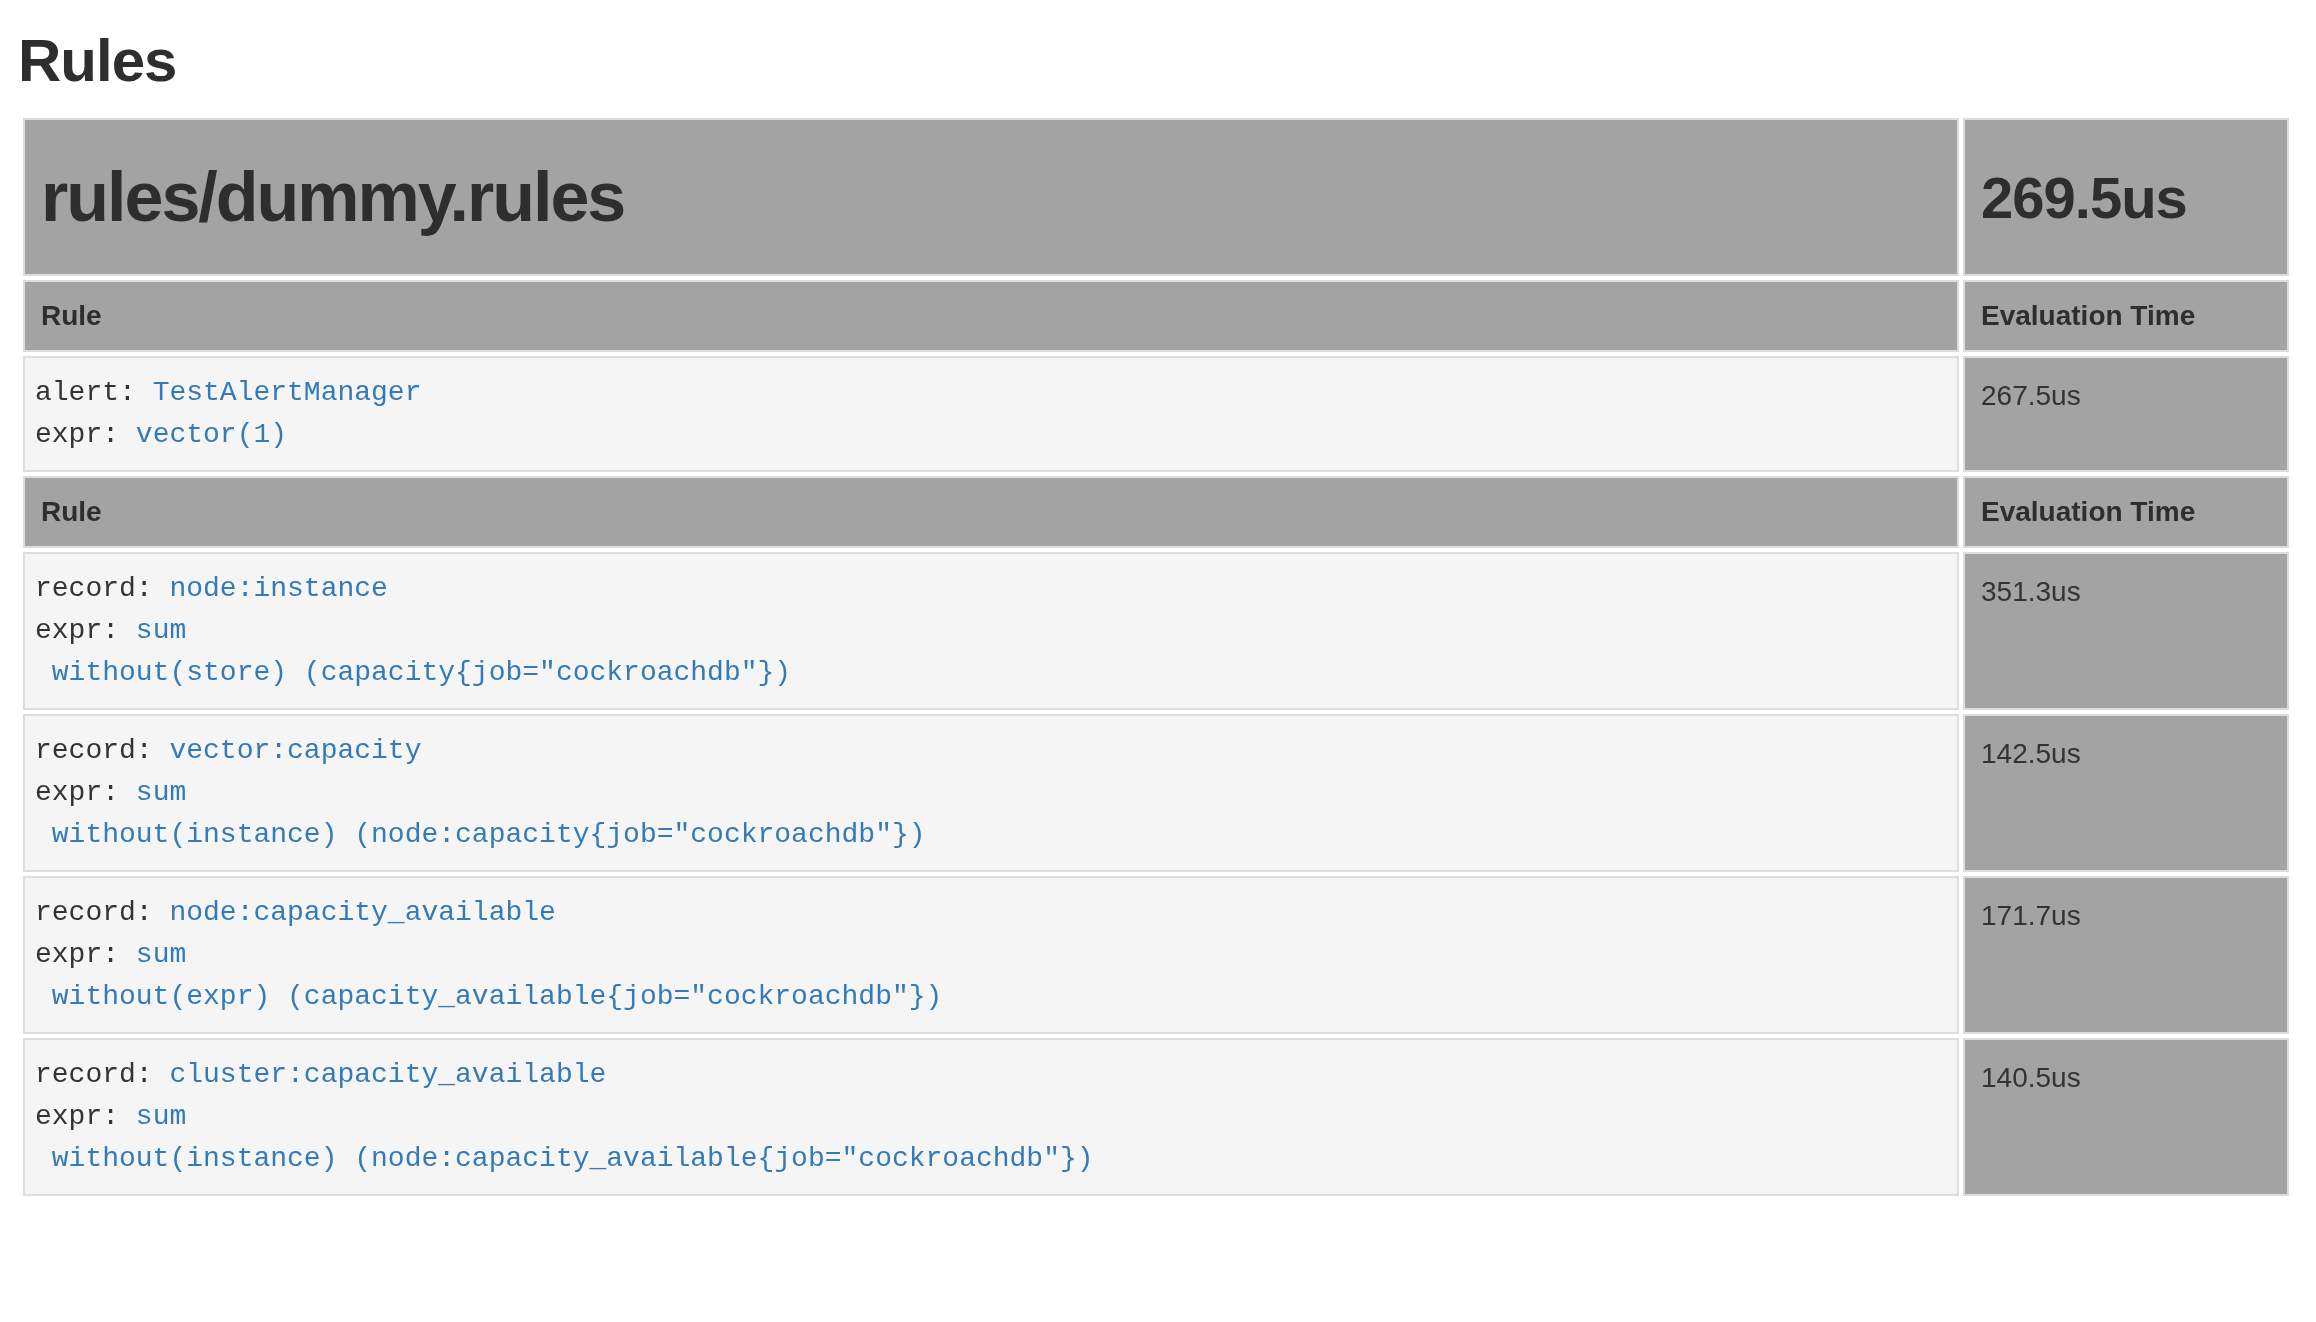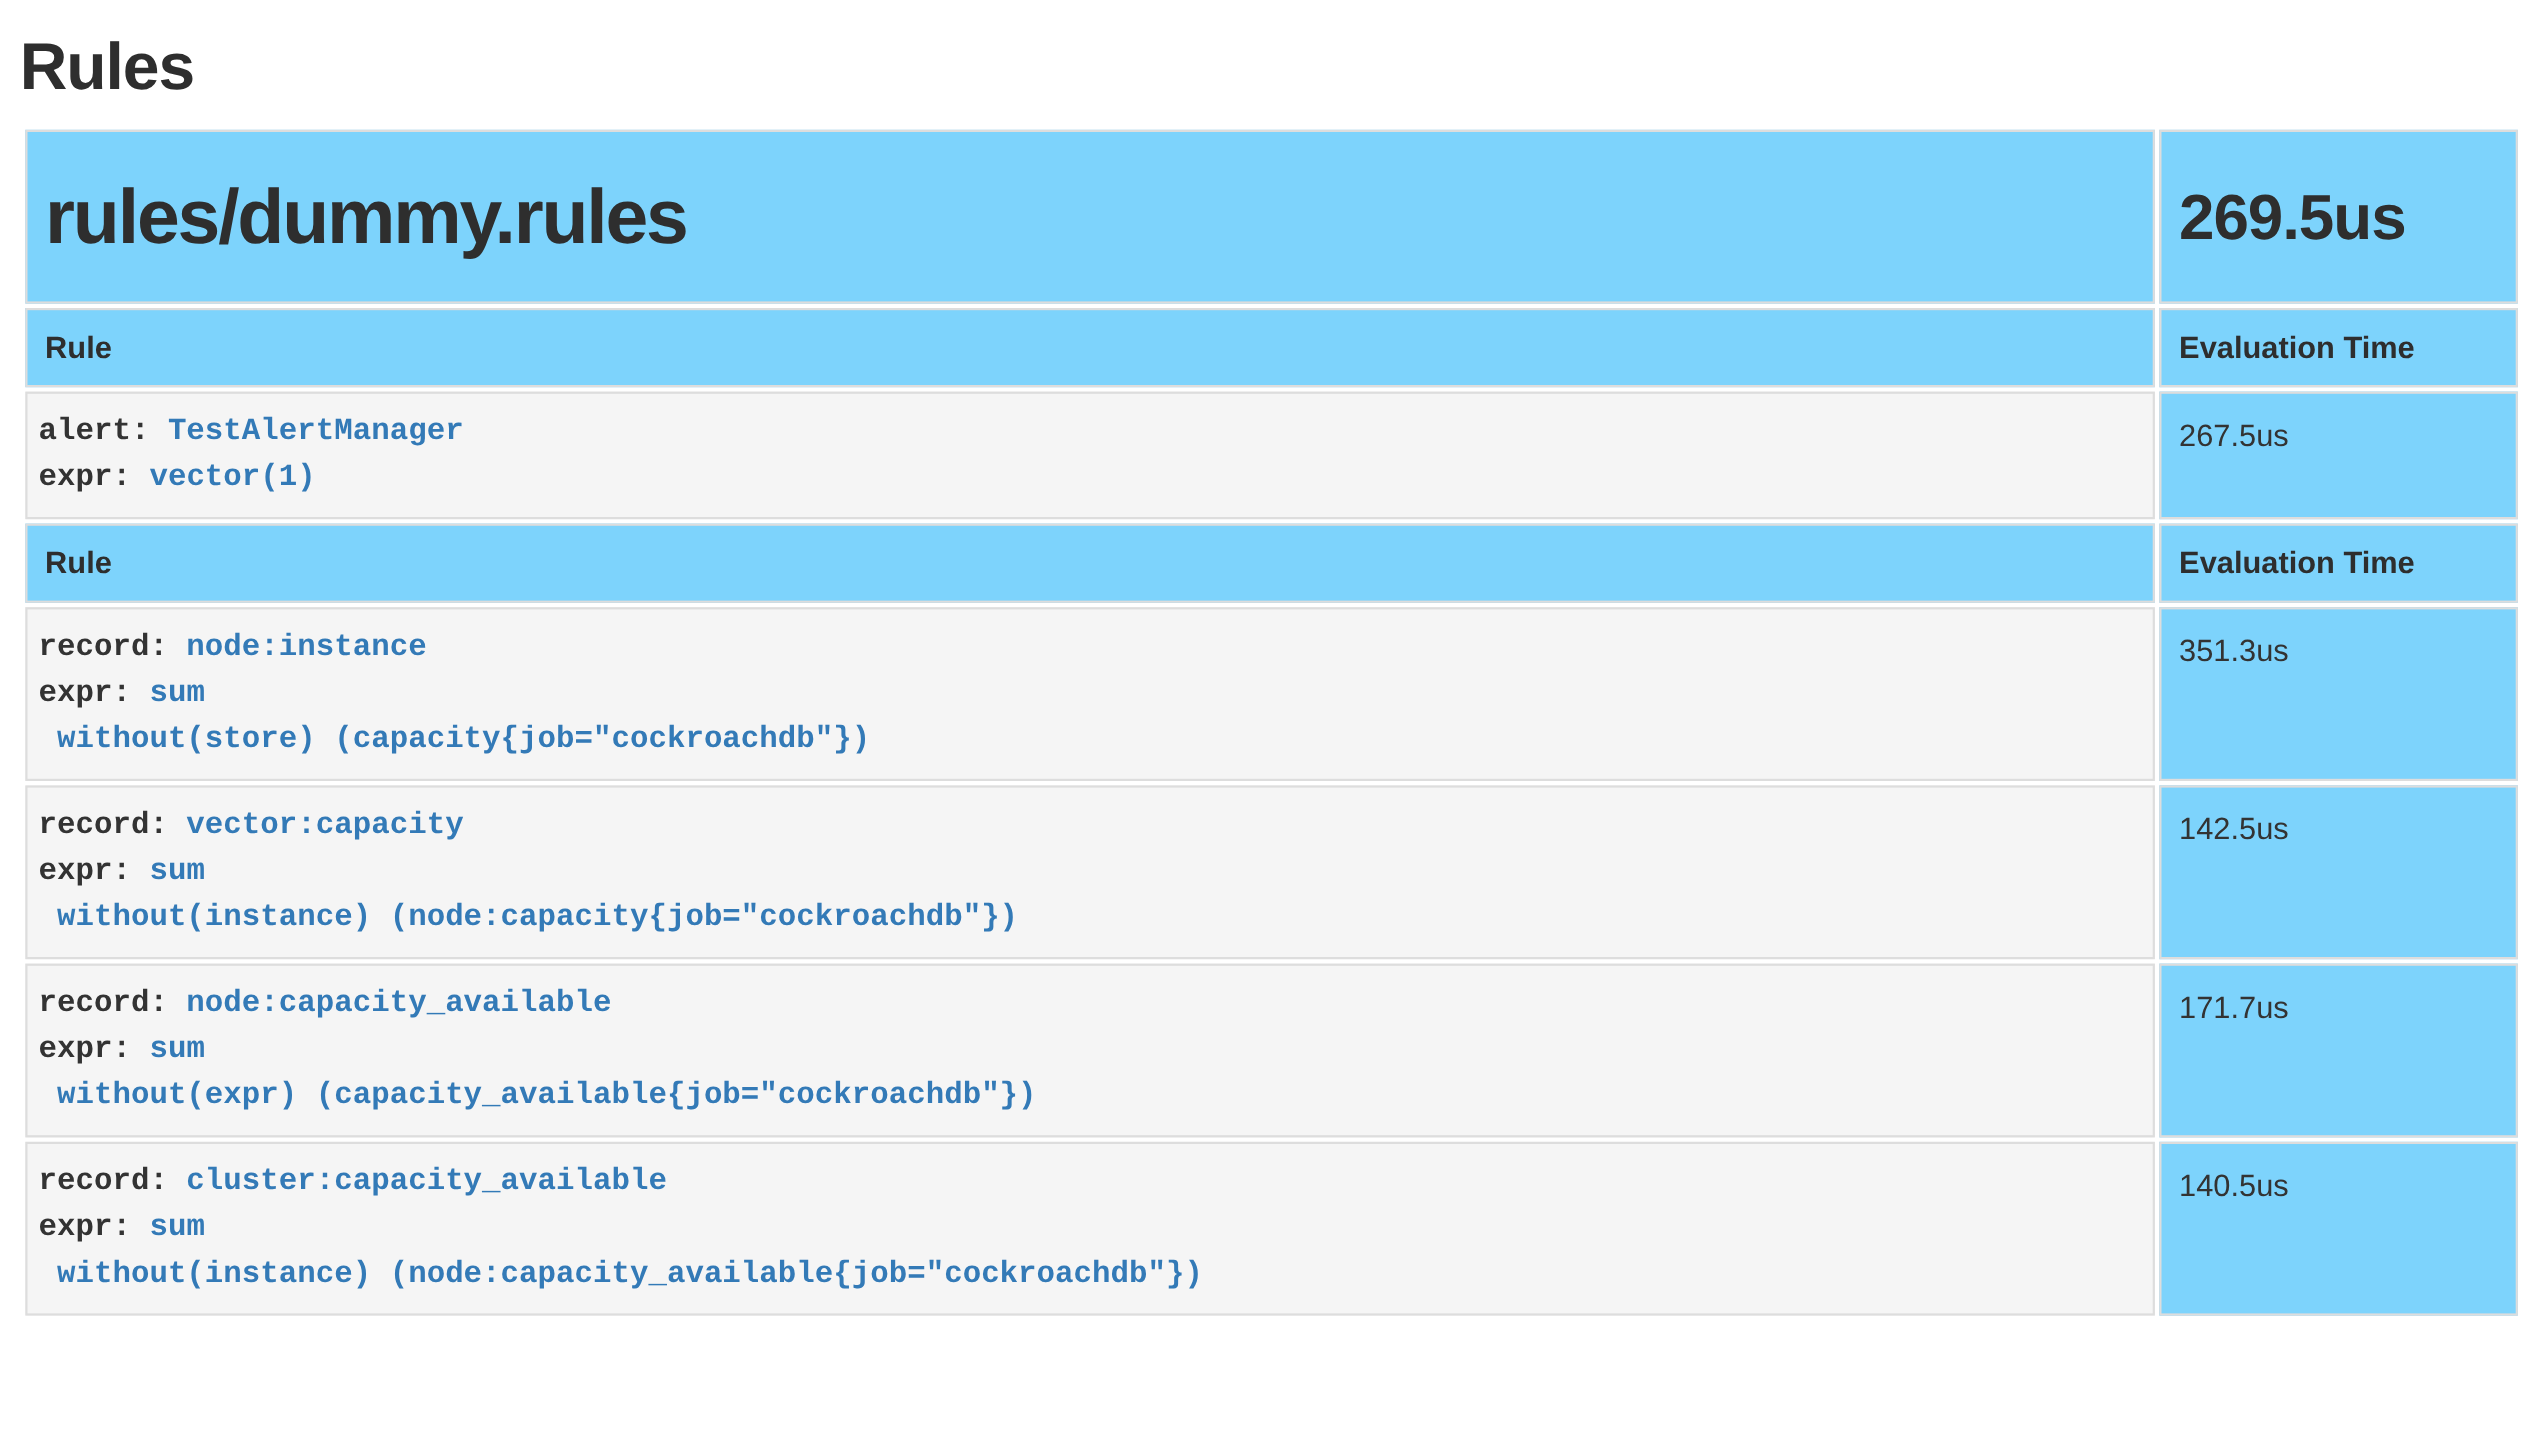--- a/index.html
+++ b/index.html
@@ -27,21 +27,21 @@
     border-collapse: separate;
     border-spacing: 4px;
     margin-left: 19px;
     width: 2274px;
     table-layout: fixed;
   }
   td {
     border: 2px solid #dddddd;
     vertical-align: top;
     padding: 16px;
-    background: #7dd3fc;
+    background: #a3a3a3;
   }
 
   
   .group-row td {
     vertical-align: middle;
     height: 158px;
     padding: 16px;
   }
   .group-title {
     font-size: 70px;
@@ -80,21 +80,20 @@
     padding: 22px 16px;
     font-size: 28px;
     vertical-align: top;
   }
   .code-line {
     font-family: "Liberation Mono", "DejaVu Sans Mono", monospace;
     font-size: 28px;
     line-height: 42px;
     white-space: pre;
     color: #333333;
-    font-weight: bold;
   }
   .code-link {
     color: #337ab7;
     text-decoration: none;
     cursor: pointer;
   }
 </style>
 </head>
 <body>
 

